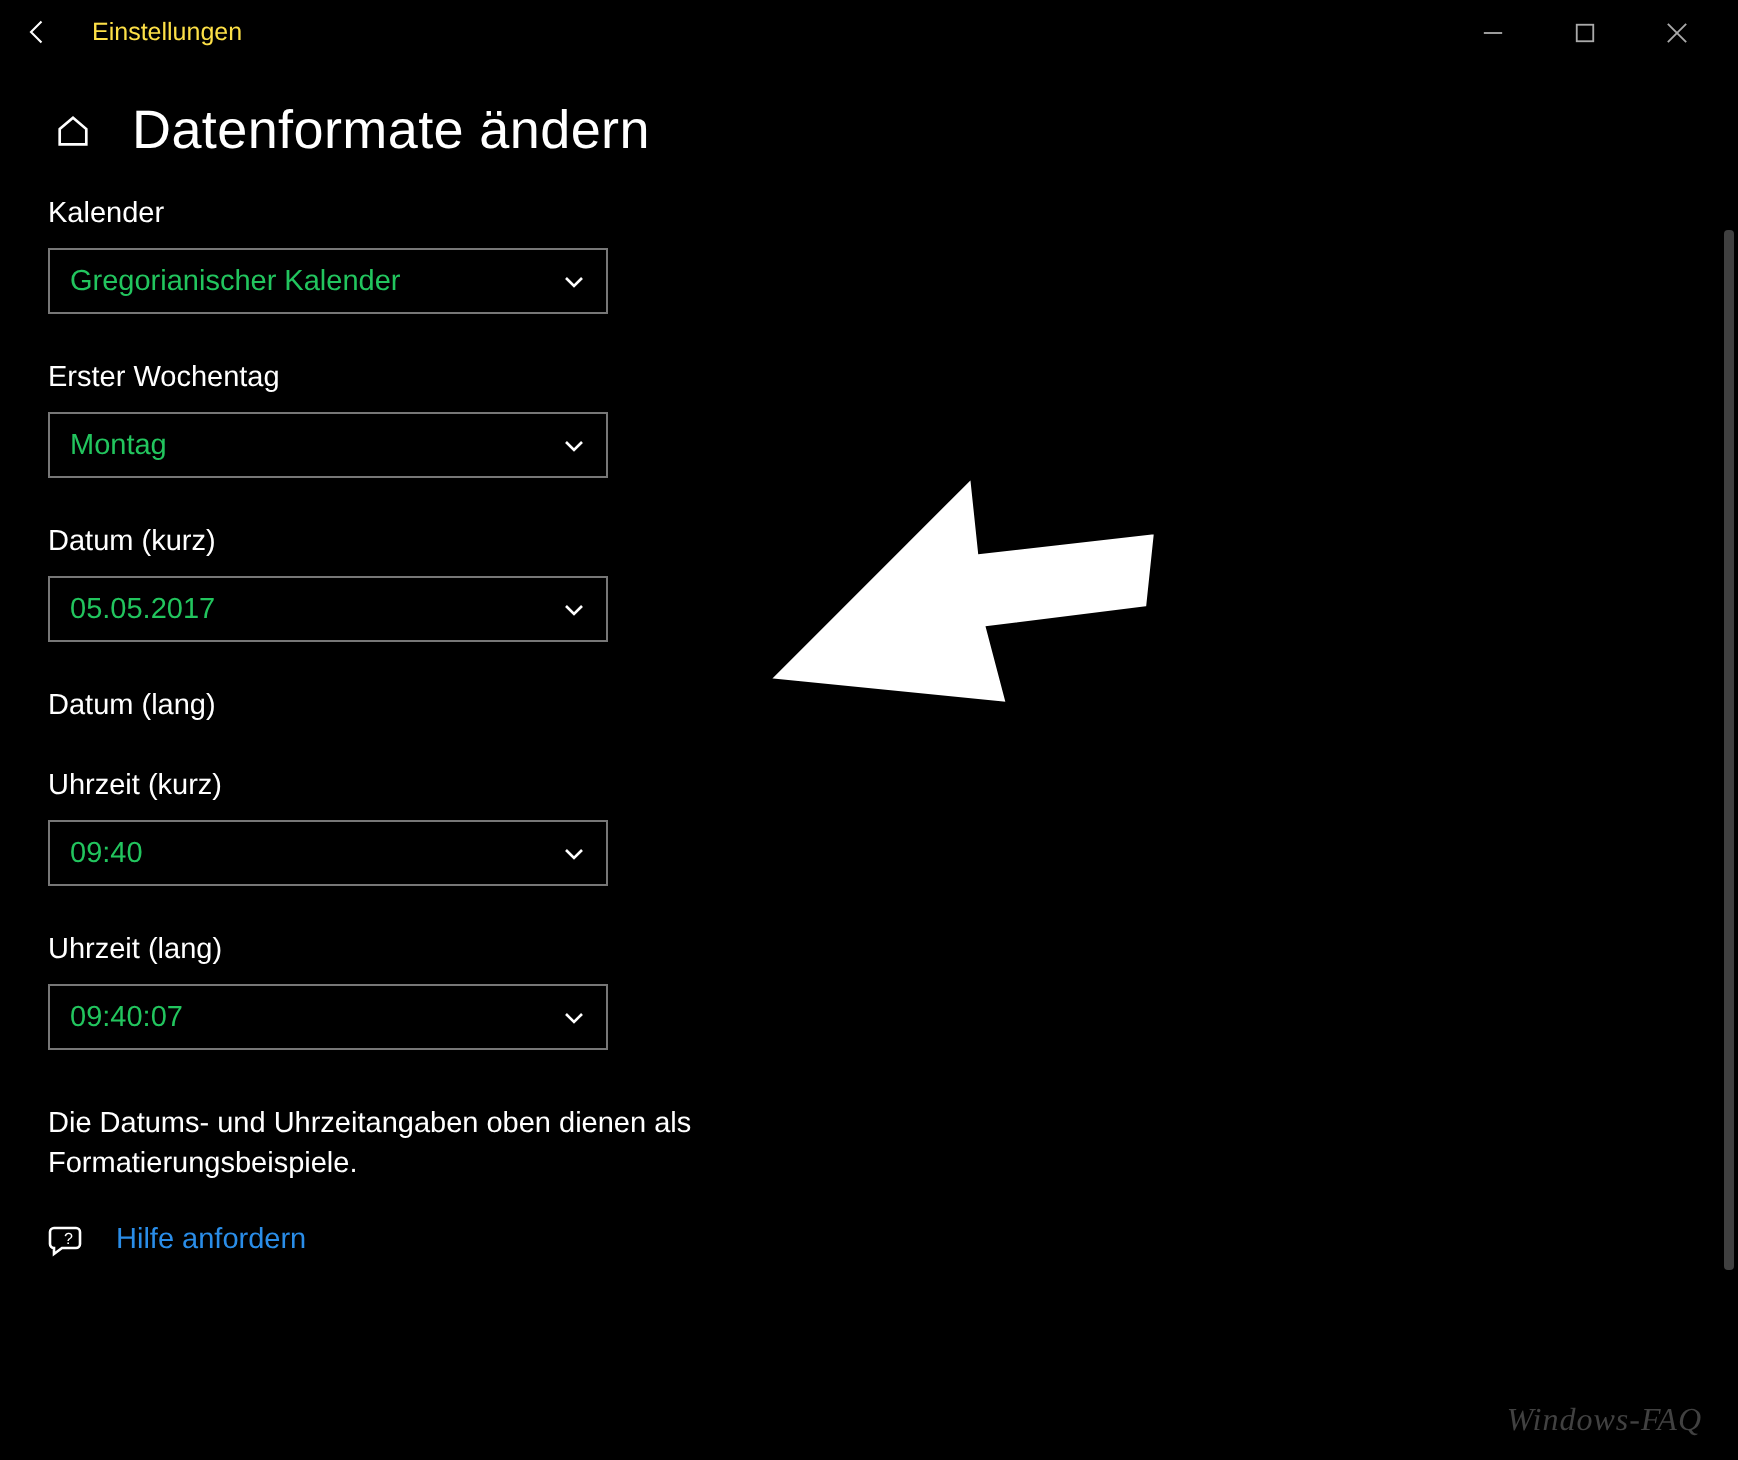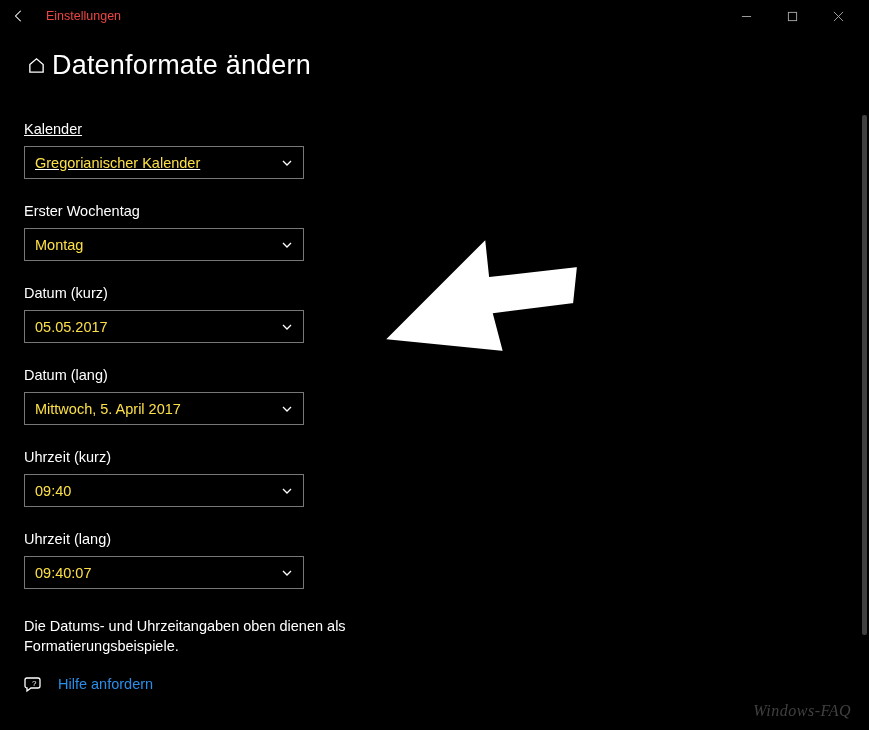--- a/index.html
+++ b/index.html
@@ -18,49 +18,49 @@
     align-items: center;
     height: 32px;
     padding: 0 8px;
   }
   .titlebar-left { display: flex; align-items: center; gap: 16px; }
   .back-btn {
     width: 22px; height: 22px;
     display: flex; align-items: center; justify-content: center;
     color: #fff;
   }
-  .titlebar-title { font-size: 12.5px; color: #ef4444; text-align: center; }
+  .titlebar-title { font-size: 12.5px; color: #fde047; text-align: center; }
   .titlebar-spacer { flex: 1; }
   .winctl { width: 46px; height: 32px; display:flex; align-items:center; justify-content:center; color:#aaa; }
   .header-row {
     display: flex;
     align-items: center;
-    gap: 4px;
+    gap: 18px;
     padding: 18px 24px 4px 24px;
   }
   .home-btn { width: 24px; height:24px; display:flex; align-items:center; justify-content:center; color:#fff;}
   .page-title {
     font-size: 27px;
     font-weight: 350;
     letter-spacing: 0.2px;
   }
   .content {
     padding: 12px 24px 8px 24px;
     position: relative;
     height: calc(730px - 32px - 62px);
   }
   .field-block { margin-top: 24px; }
-  .field-block:first-child { margin-top: 24px; text-decoration: underline; }
+  .field-block:first-child { margin-top: 2px; }
   .field-label { font-size: 14.5px; color:#fff; margin-bottom: 9px;}
   .dropdown {
     width: 280px;
     height: 33px;
     border: 1px solid #777;
     background: #000;
-    color: #fde047;
+    color: #22c55e;
     display: flex;
     align-items: center;
     justify-content: space-between;
     padding: 0 10px;
     cursor: pointer;
   }
   .dropdown-value { font-size: 14.5px; }
   .chev { width:12px; height:12px; display:flex; align-items:center; justify-content:center; color:#fff;}
   .hint-text {
     font-size: 14.5px;
@@ -179,28 +179,20 @@
       <span class="chev">
         <svg viewBox="0 0 12 12" width="12" height="12" stroke="currentColor" fill="none" stroke-width="1.3">
             <path d="M2 4 L6 8 L10 4"></path>
           </svg>
       </span>
     </div>
   </div>
 
   <div class="field-block">
     <div class="field-label">Datum (lang)</div>
-    <div class="dropdown">
-      <span class="dropdown-value">Mittwoch, 5. April 2017</span>
-      <span class="chev">
-        <svg viewBox="0 0 12 12" width="12" height="12" stroke="currentColor" fill="none" stroke-width="1.3">
-            <path d="M2 4 L6 8 L10 4"></path>
-          </svg>
-      </span>
-    </div>
   </div>
 
   <div class="field-block">
     <div class="field-label">Uhrzeit (kurz)</div>
     <div class="dropdown">
       <span class="dropdown-value">09:40</span>
       <span class="chev">
         <svg viewBox="0 0 12 12" width="12" height="12" stroke="currentColor" fill="none" stroke-width="1.3">
             <path d="M2 4 L6 8 L10 4"></path>
           </svg>

